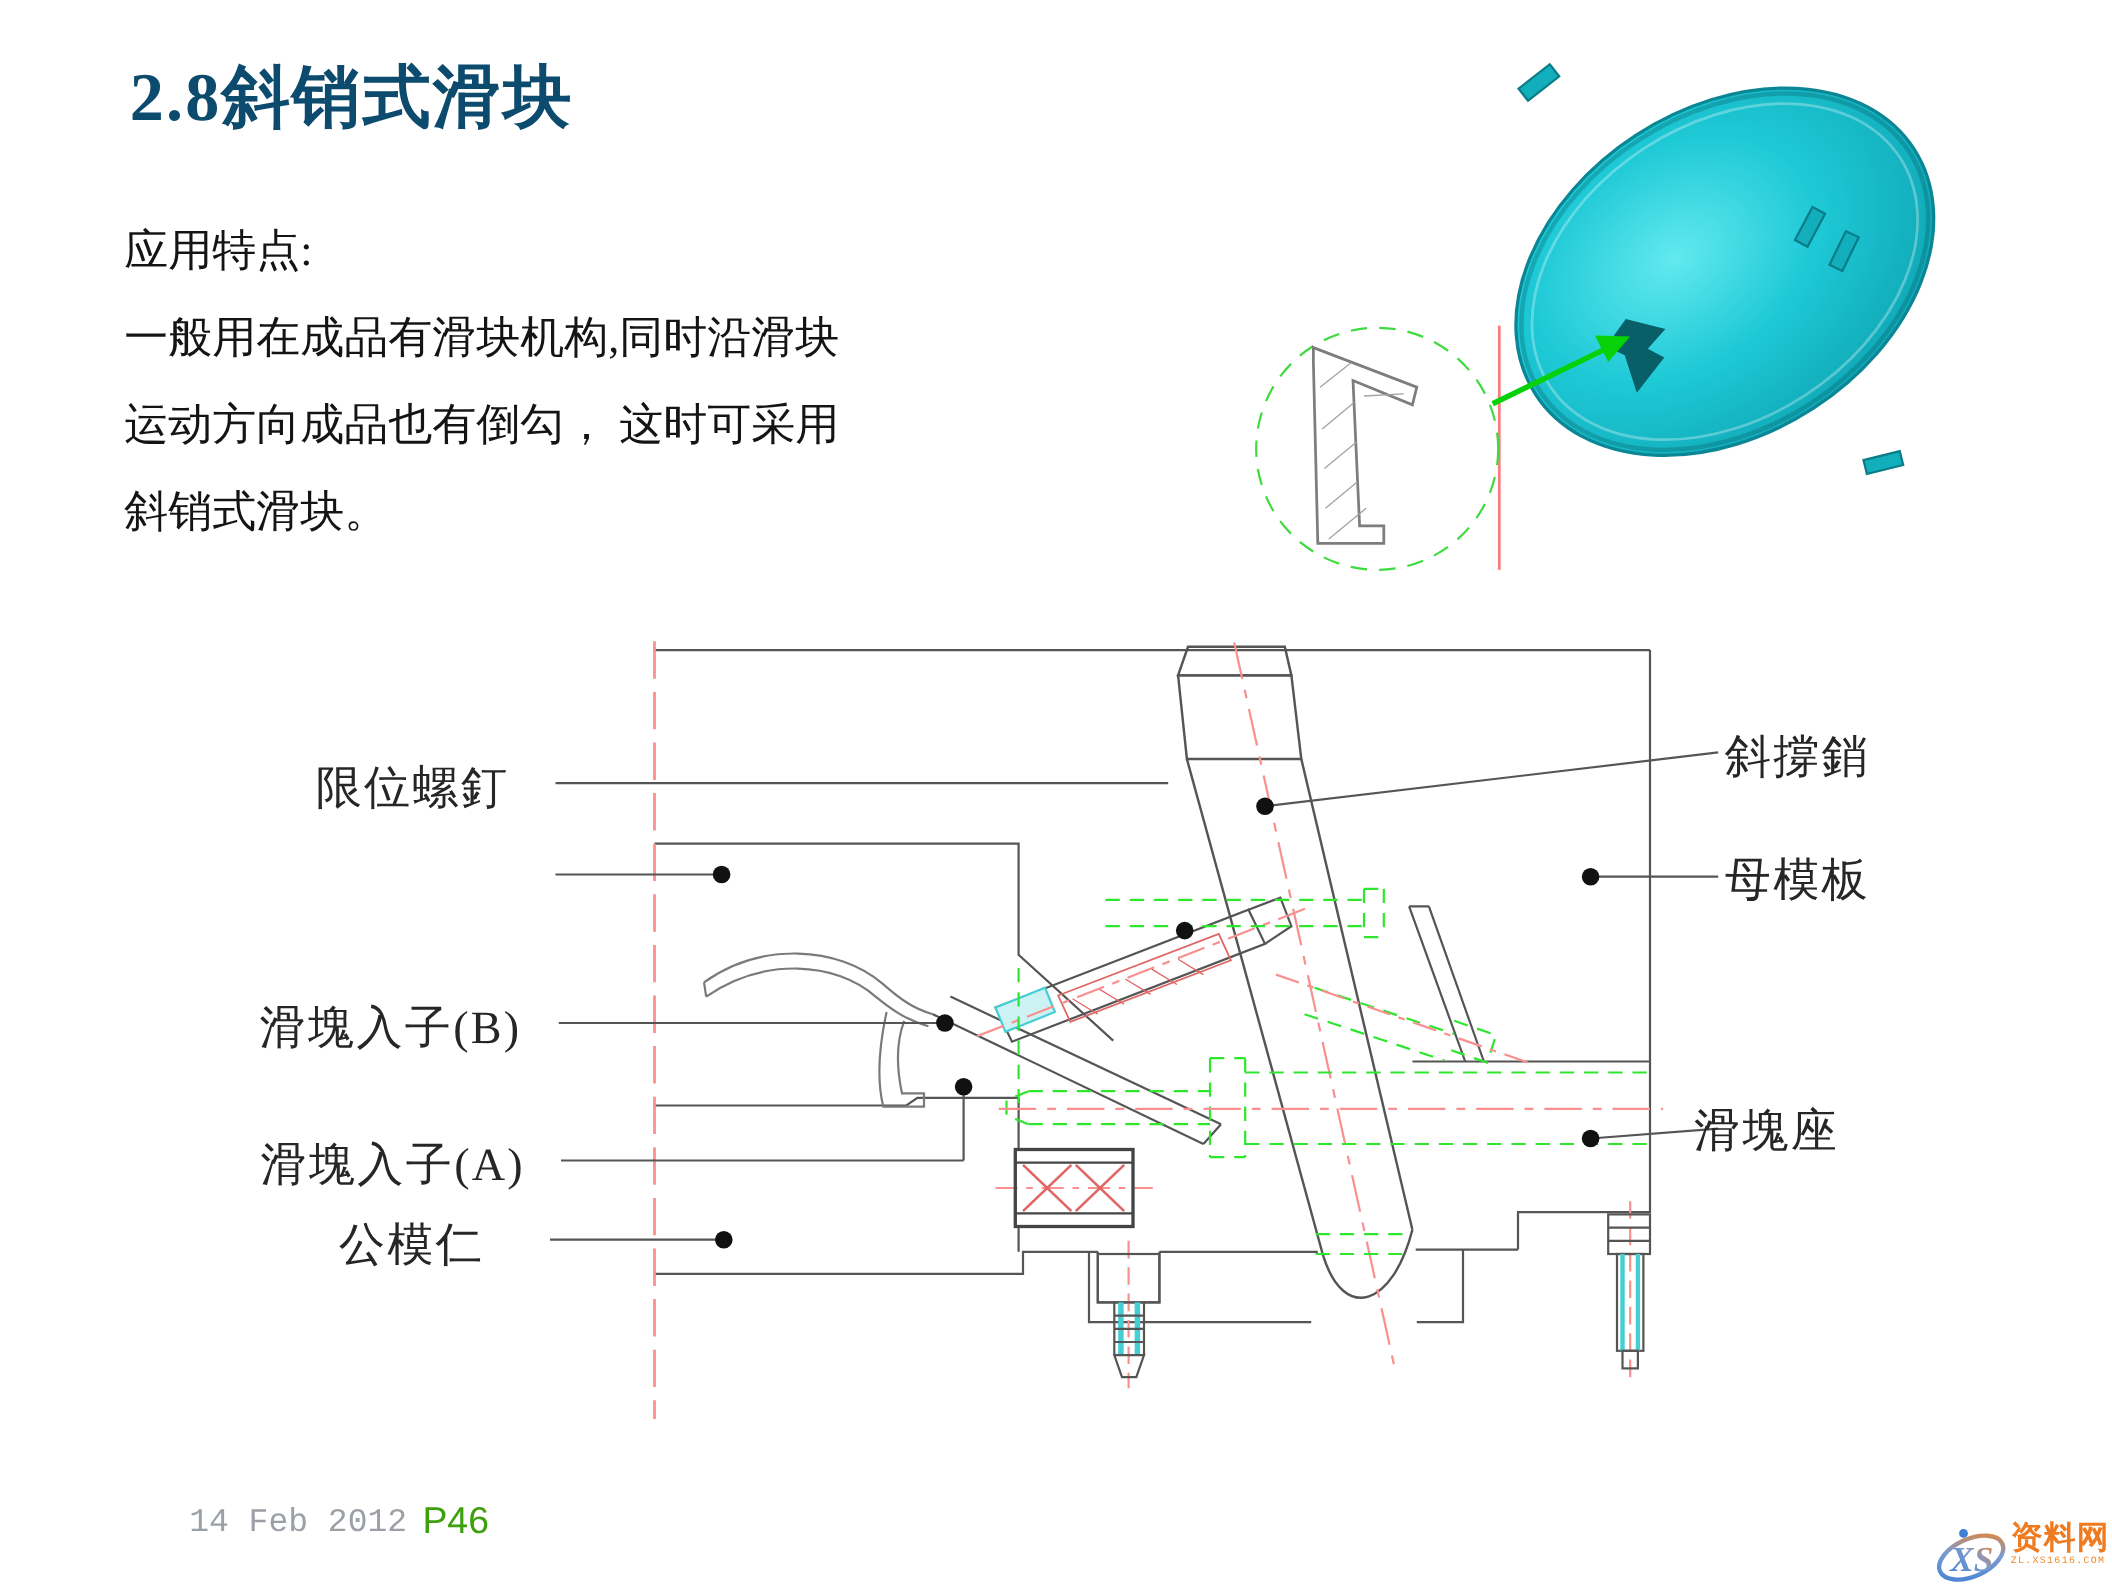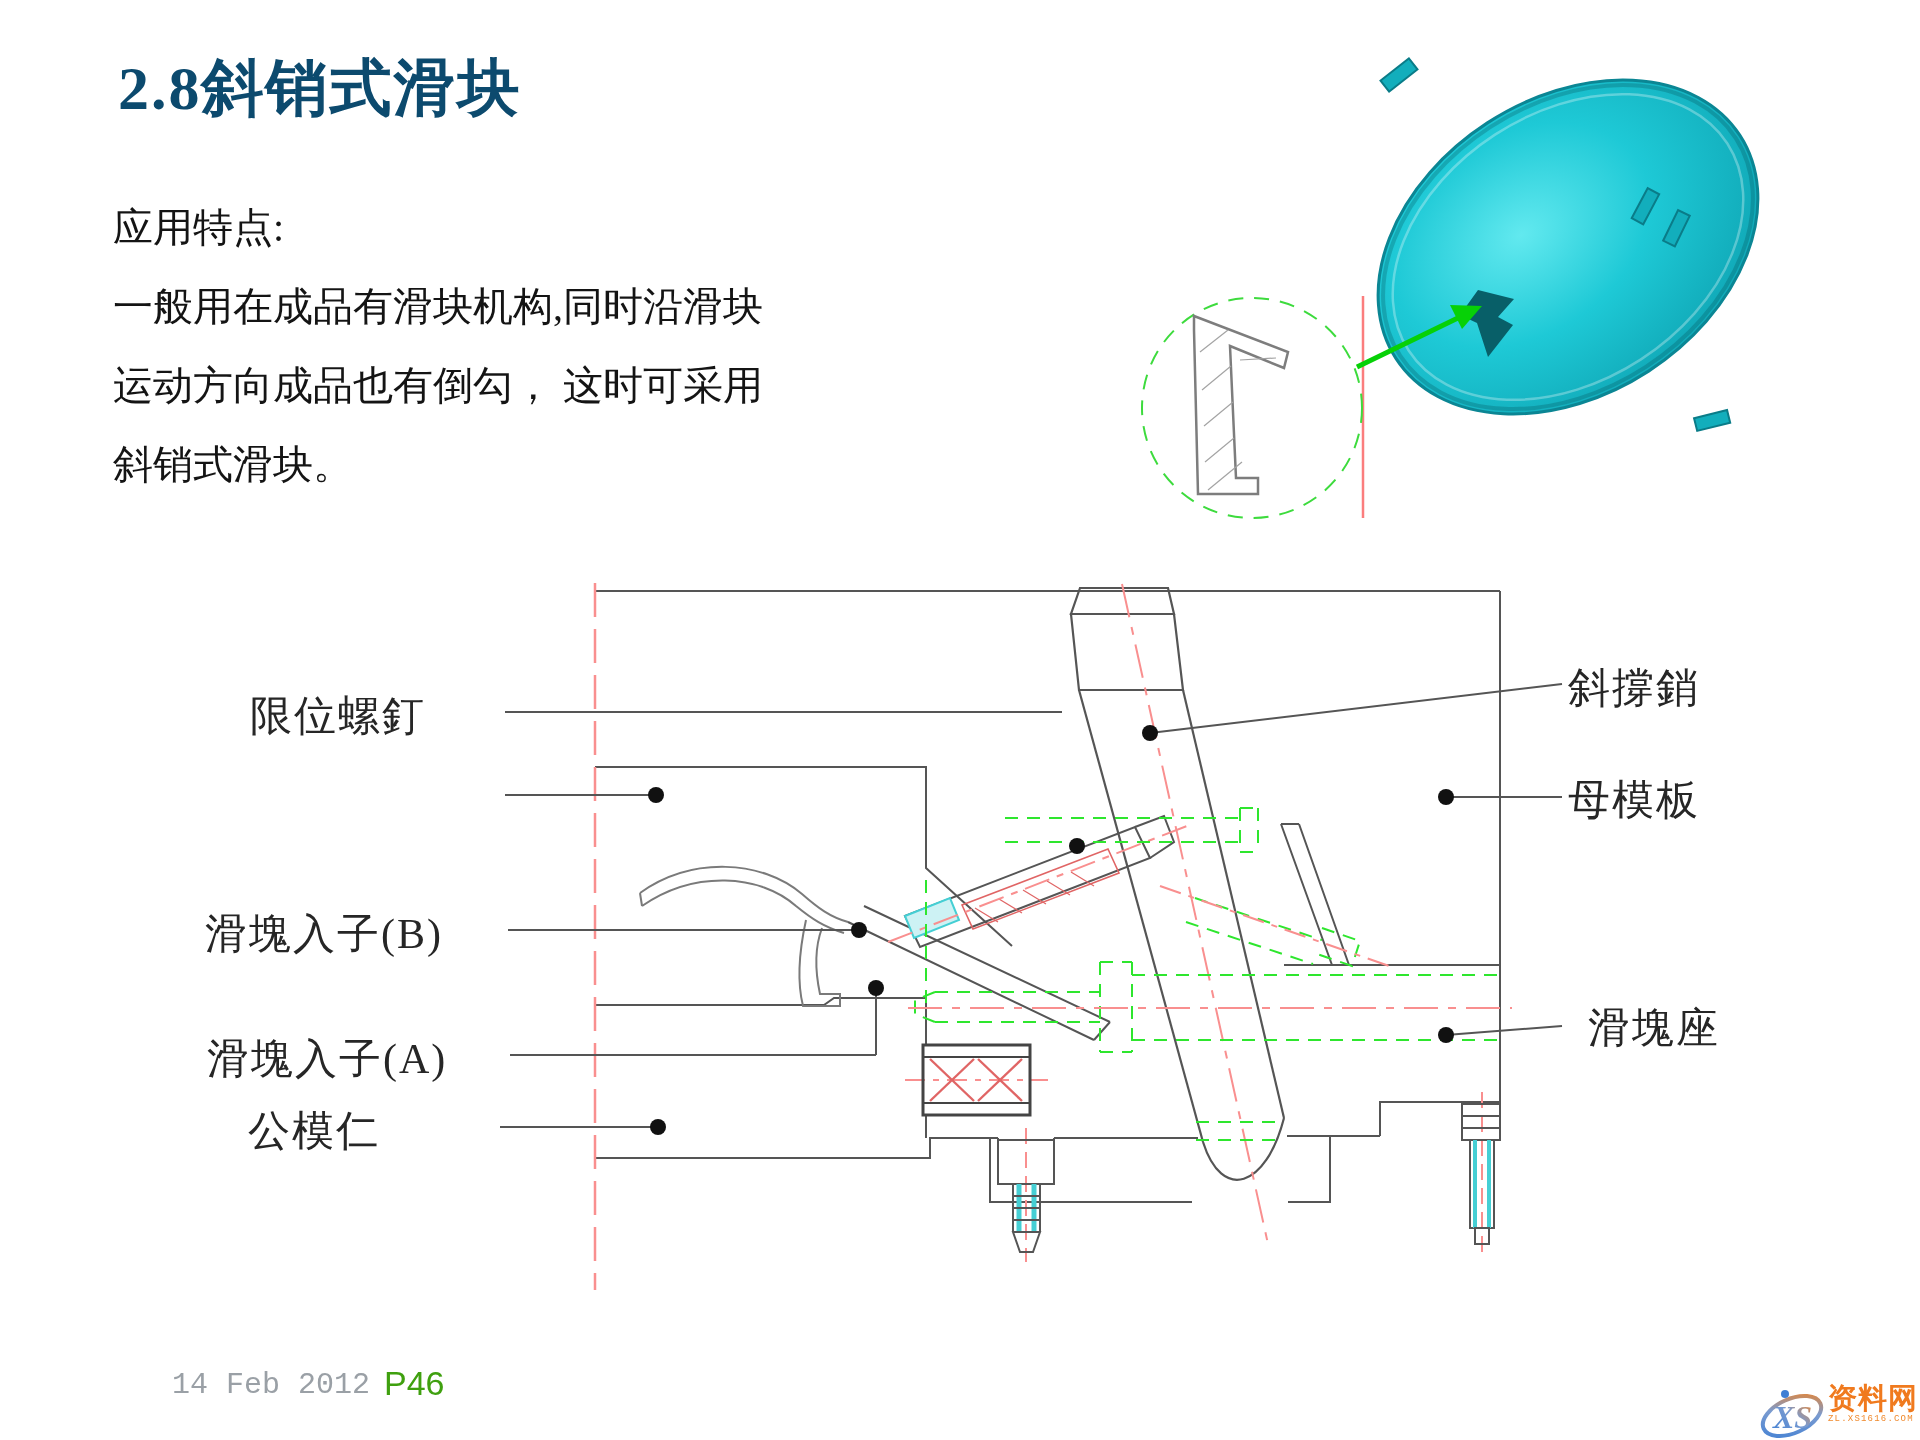--- a/index.html
+++ b/index.html
@@ -3,21 +3,21 @@
 <meta charset="utf-8">
 <style>
   html,body{margin:0;padding:0;background:#e8e8e8;}
   .slide{position:relative;width:1920px;height:1440px;background:#ffffff;overflow:hidden;
          font-family:"Liberation Serif","DejaVu Serif",serif;}
   .abs{position:absolute;}
   .title{left:118px;top:46px;font-size:62px;font-weight:700;color:#0c4a6e;letter-spacing:2px;}
   .intro{left:113px;top:176px;width:760px;font-size:40px;color:#141414;}
   .intro .line{height:55px;line-height:55px;white-space:nowrap;margin-top:24px;}
   .plabel{font-size:42px;color:#262626;letter-spacing:2px;white-space:nowrap;}
-  .plabel.right-align{text-align:left;}
+  .plabel.right-align{text-align:center;}
   svg.graphics{position:absolute;left:0;top:0;width:1920px;height:1440px;}
   .footer-date{left:172px;top:1368px;font-size:30px;color:#9aa0a6;
                font-family:Liberation Mono, monospace;}
   .page-no{left:384px;top:1364px;font-size:34px;color:#3fa00f;
            font-family:"Liberation Sans","DejaVu Sans",sans-serif;}
   .watermark{left:1758px;top:1384px;width:162px;height:56px;display:flex;align-items:flex-start;}
   .wm-right{display:flex;flex-direction:column;justify-content:center;line-height:1;}
   .wm-name{font-size:29px;font-weight:700;color:#f07a1e;letter-spacing:1px;}
   .wm-url{font-size:9px;color:#f08a2e;letter-spacing:1.2px;
           font-family:"Liberation Mono","DejaVu Sans Mono",monospace;margin-top:2px;}
@@ -206,21 +206,21 @@
     <div class="line">运动方向成品也有倒勾， 这时可采用</div>
     <div class="line">斜销式滑块。</div>
   </div>
 
   <div class="abs plabel right-align" style="left:250px;top:688px;width:250px;">限位螺釘</div>
   <div class="abs plabel right-align" style="left:207px;top:1031px;width:300px;">滑塊入子(A)</div>
   <div class="abs plabel right-align" style="left:205px;top:906px;width:300px;">滑塊入子(B)</div>
   <div class="abs plabel right-align" style="left:248px;top:1103px;width:252px;">公模仁</div>
   <div class="abs plabel" style="left:1568px;top:660px;">斜撐銷</div>
   <div class="abs plabel" style="left:1568px;top:772px;">母模板</div>
-  <div class="abs plabel" style="left:1588px;top:1000px;">滑塊座</div>
+  <div class="abs plabel" style="left:1540px;top:1000px;">滑塊座</div>
 
   <div class="abs footer-date">14 Feb 2012</div>
   <div class="abs page-no">P46</div>
 
   <div class="abs watermark">
     <svg width="70" height="56" viewBox="0 0 70 56">
       <ellipse cx="34" cy="32" rx="31" ry="17" transform="rotate(-24 34 32)" fill="none" stroke="url(#wmGrad)" stroke-width="4"></ellipse>
       <circle cx="27" cy="10" r="4" fill="#3f7fd4"></circle>
       <text x="15" y="44" font-size="32" font-style="italic" font-weight="700" font-family="Liberation Serif, DejaVu Serif, serif" fill="url(#wmGrad)">XS</text>
     </svg>

